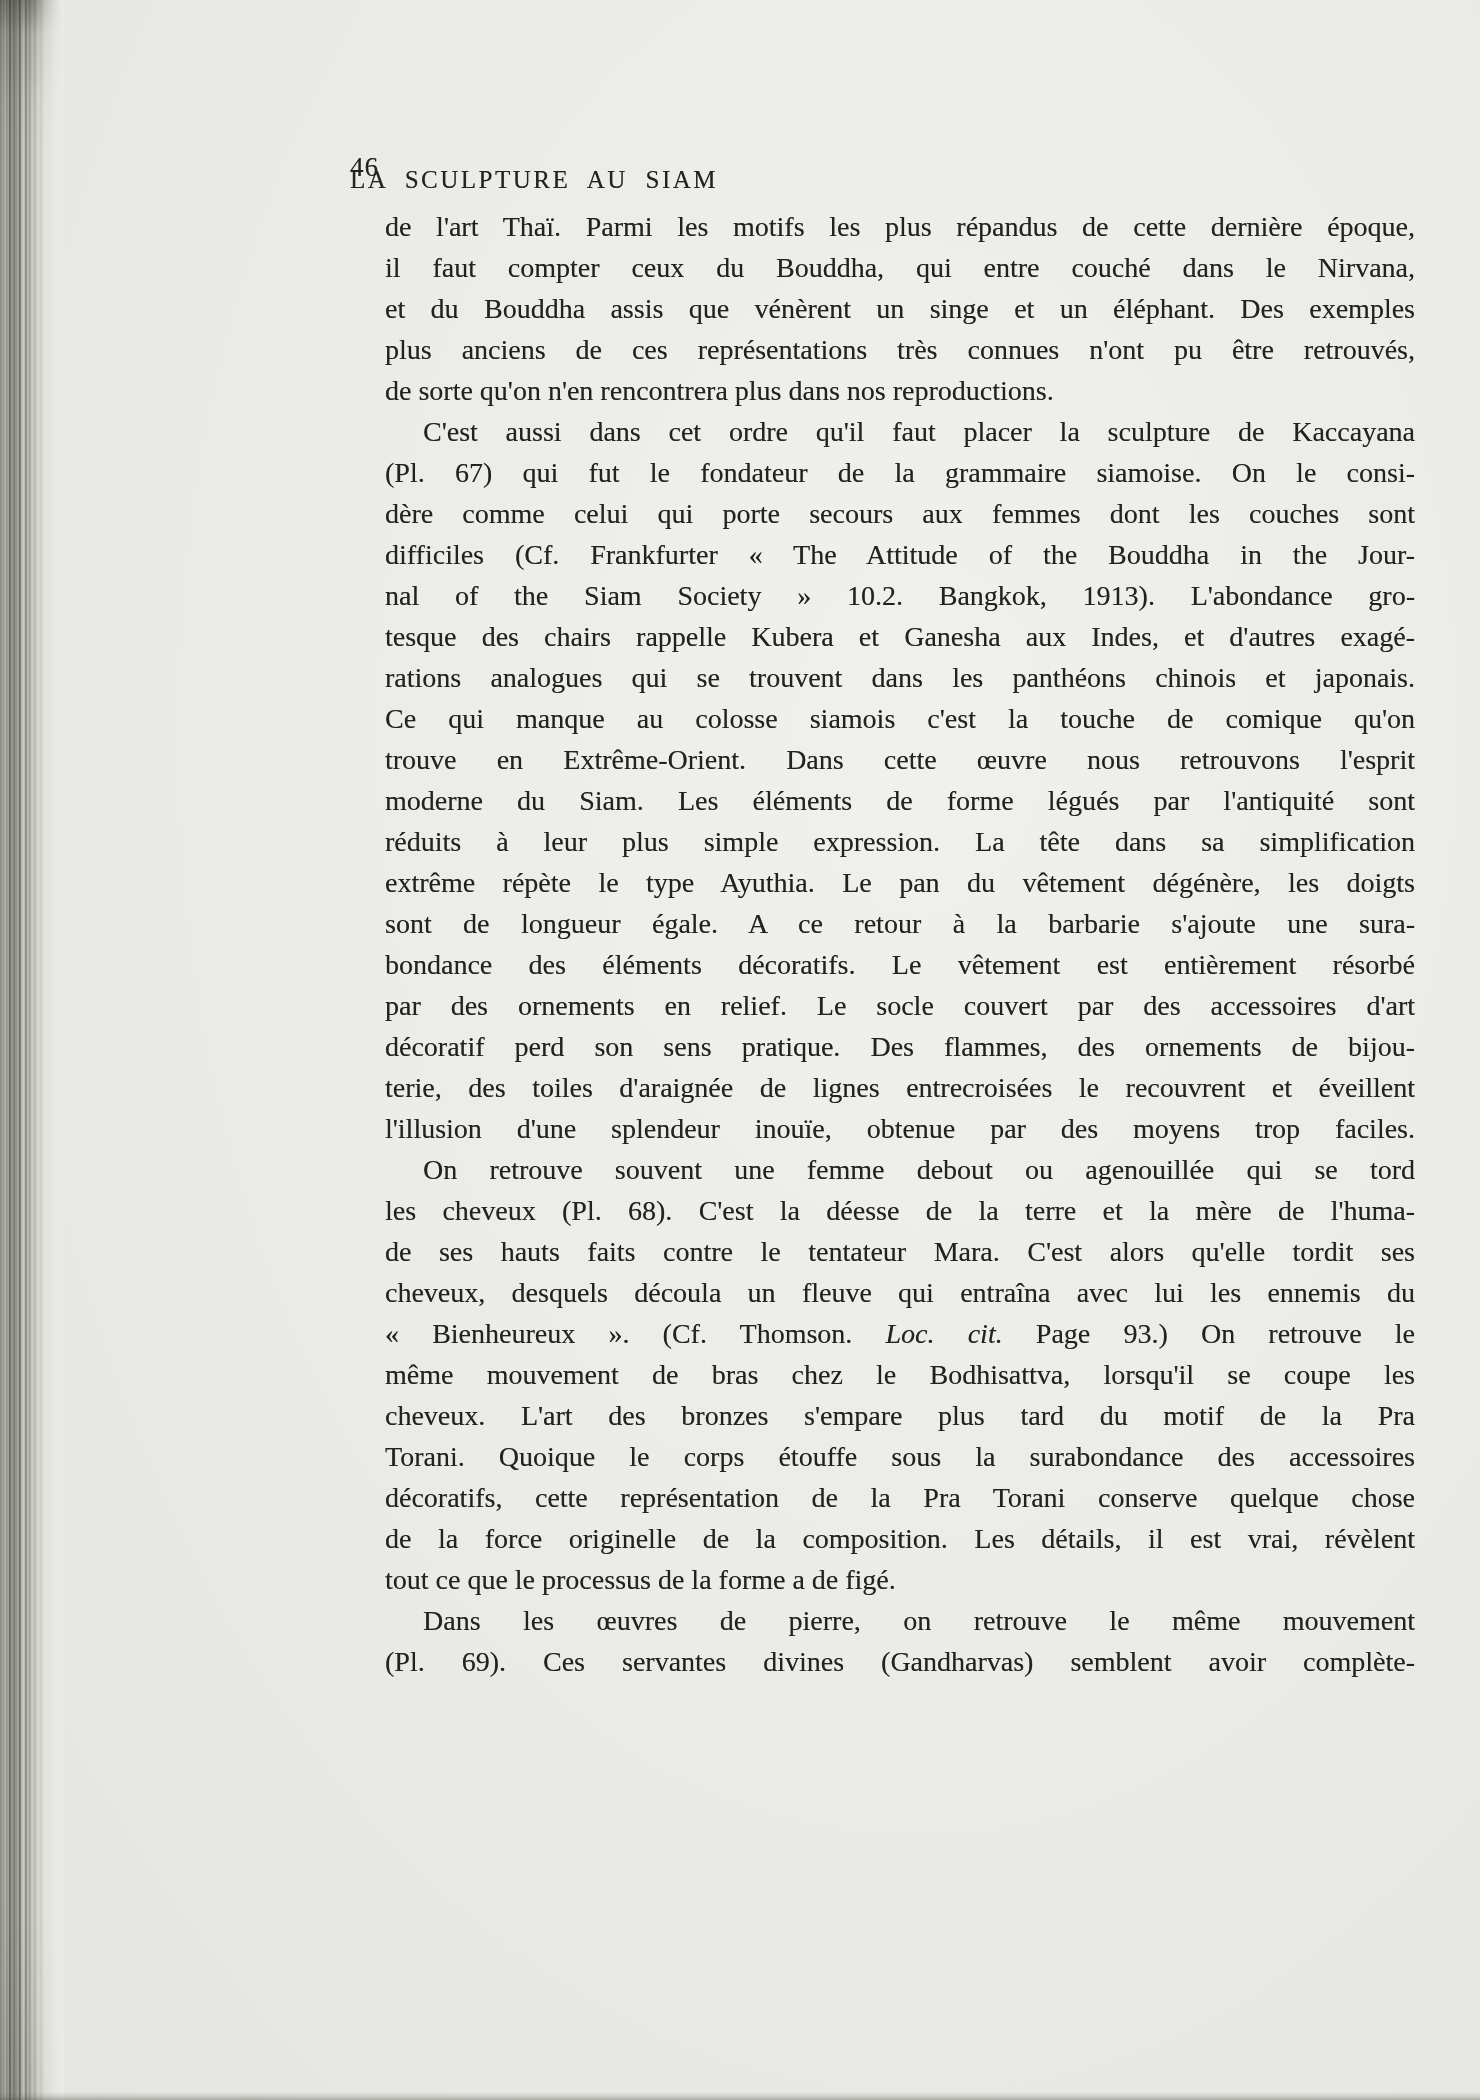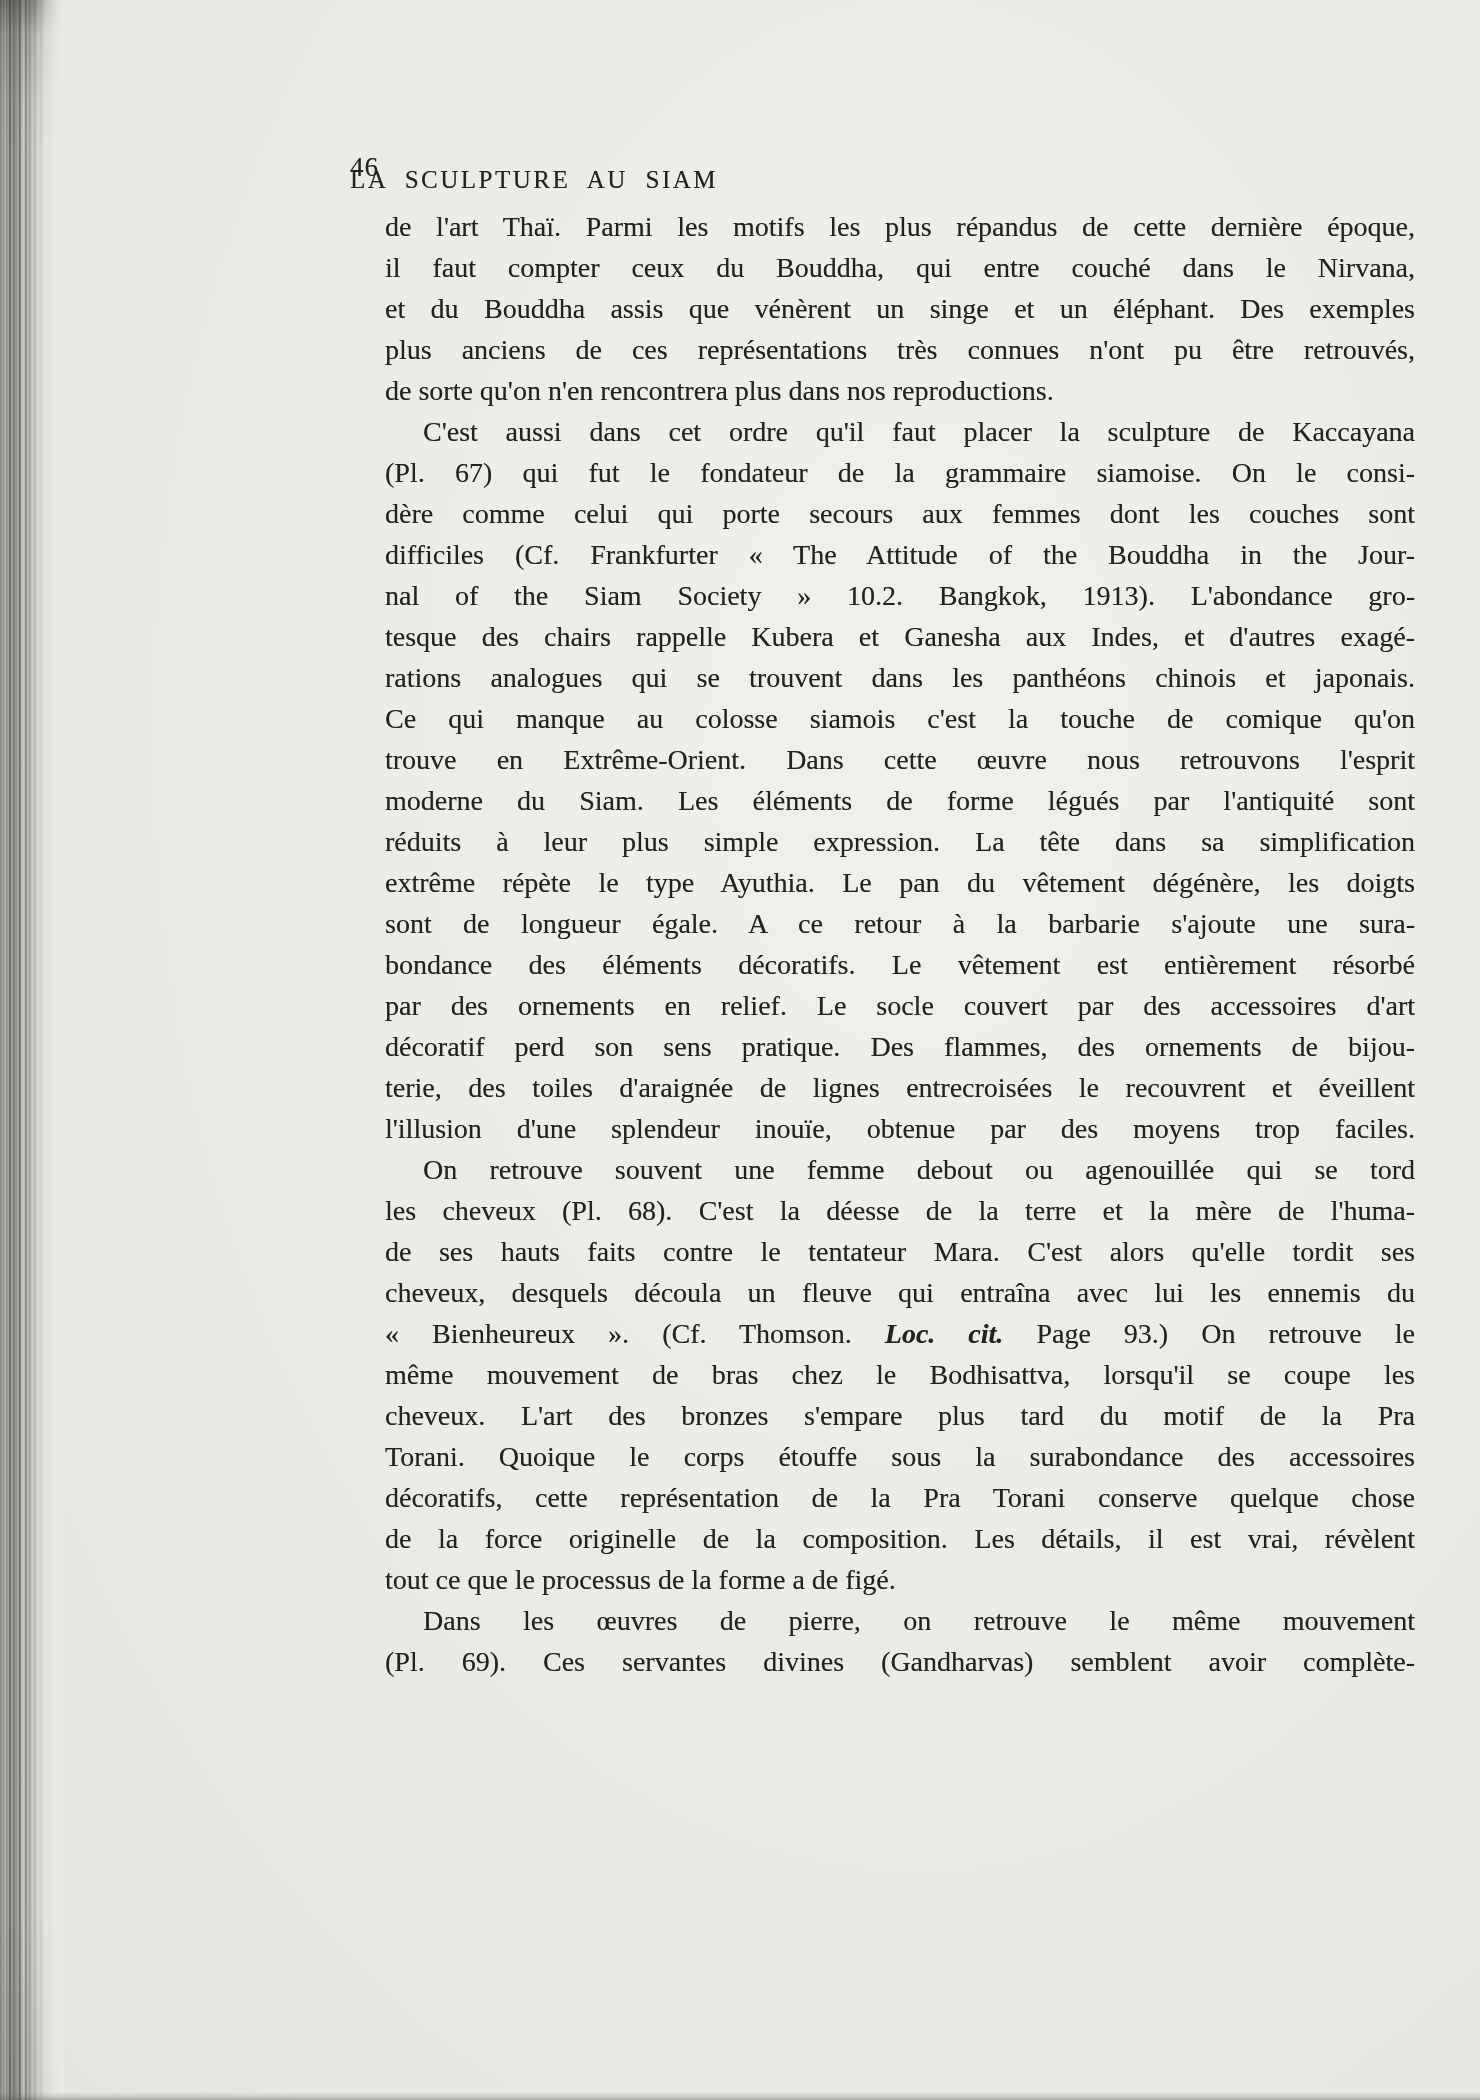--- a/index.html
+++ b/index.html
@@ -52,21 +52,21 @@
     text-shadow:0.2px 0.2px 0.6px rgba(36,34,31,0.45);
   }
   .line{
     height:41px;overflow:hidden;
     text-align:justify;text-align-last:justify;
     text-justify:inter-word;
     margin-left:35px;
   }
   .line.last{text-align-last:left;font-family:Liberation Serif, serif;}
   .line.indent{text-indent:38px;}
-  .italic{font-style:italic;font-weight:bold;}
+  .italic{font-style:italic;}
 </style>
 </head>
 <body>
 
 <div class="page">
   <div class="page-edge"></div>
 
   <div class="running-head">
     <span class="folio">46</span>
     <span class="head-title">LA SCULPTURE AU SIAM</span>

